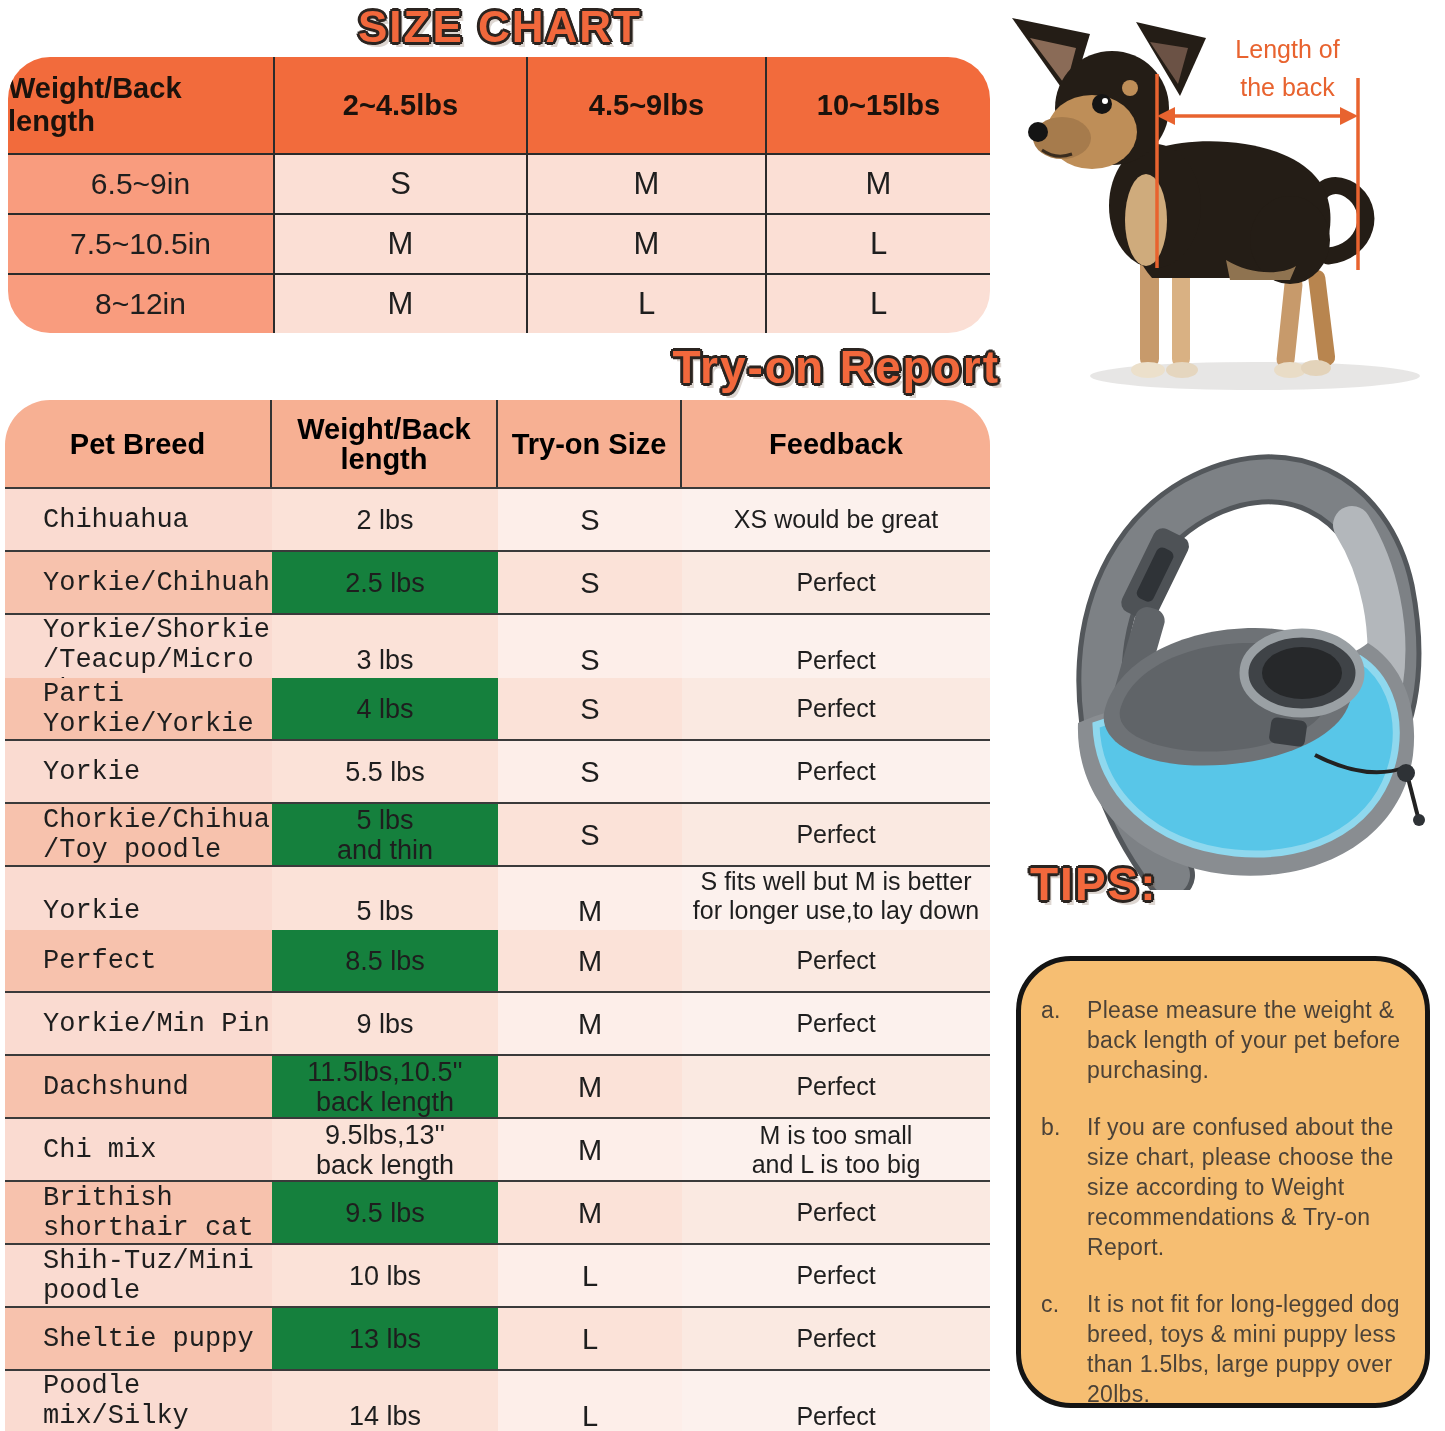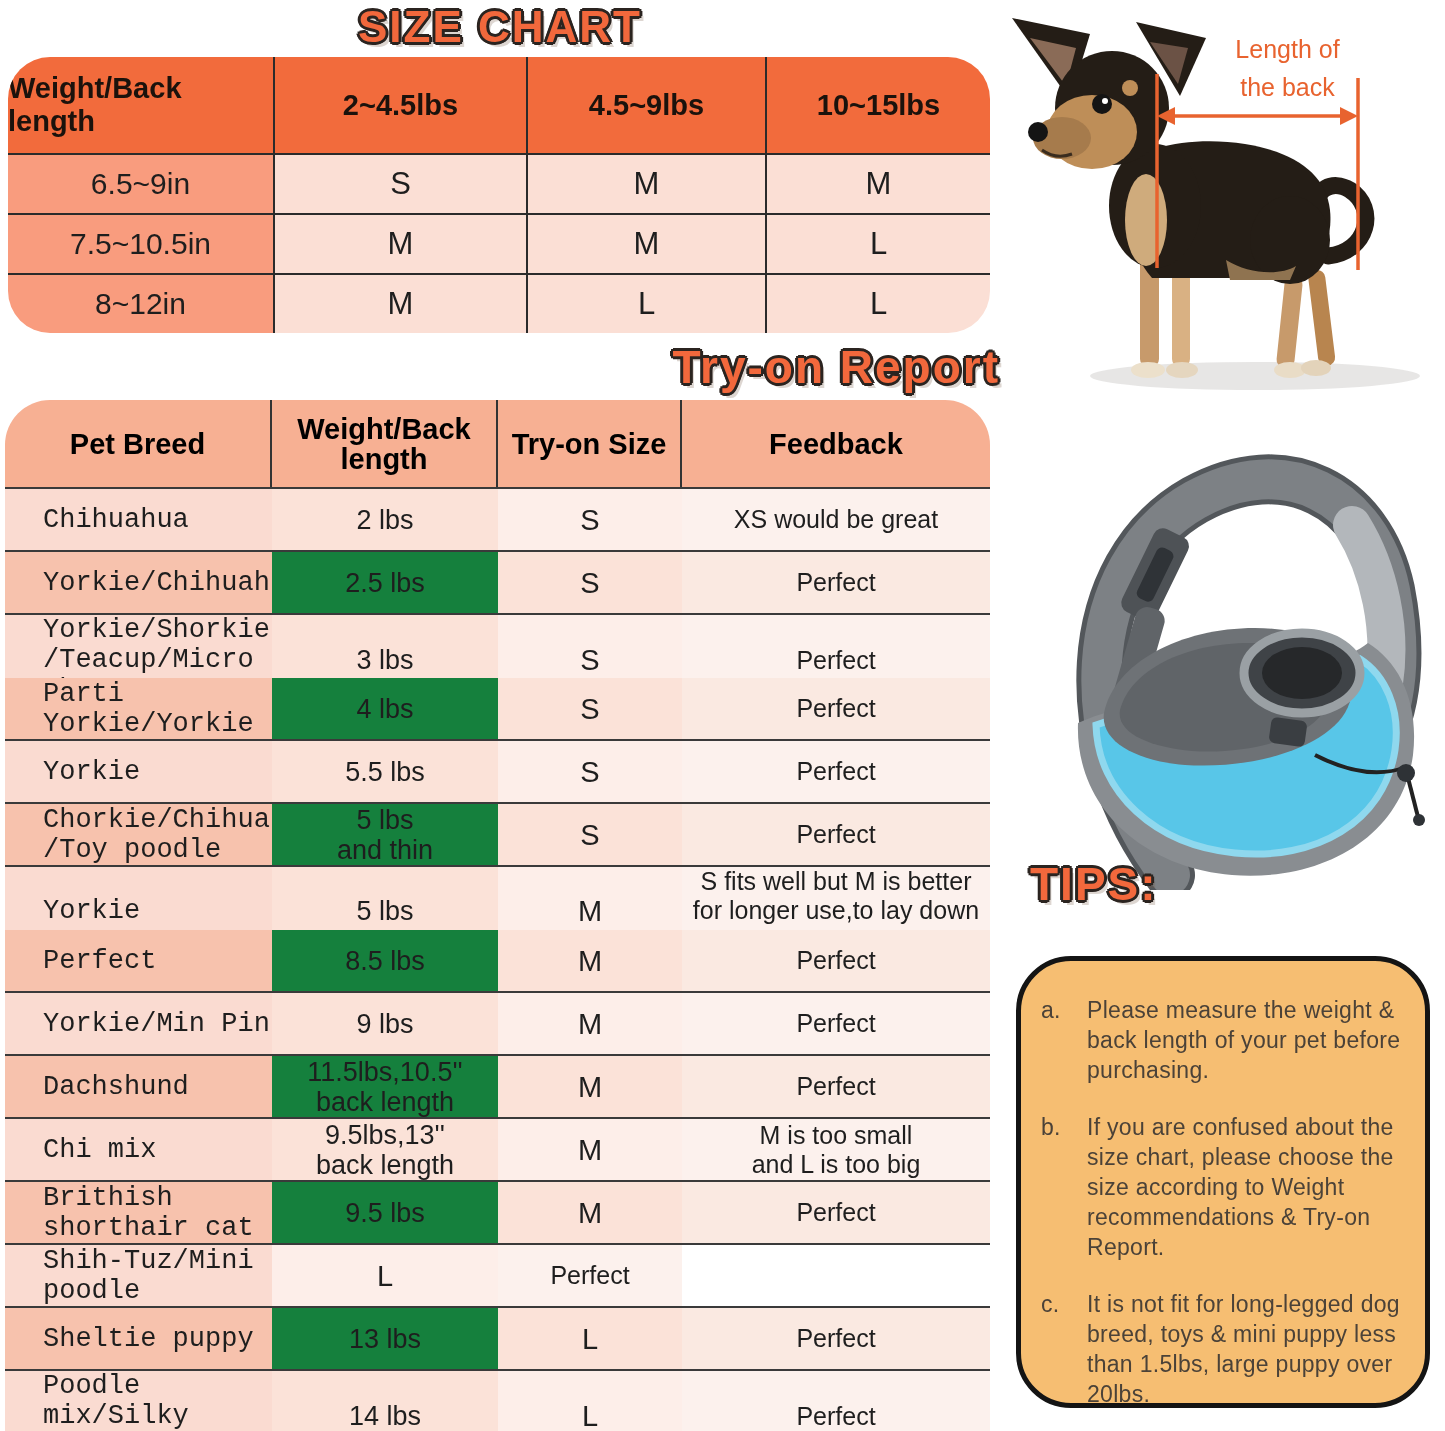--- a/index.html
+++ b/index.html
@@ -195,20 +195,21 @@
 and L is too big</div>
     </div>
     <div class="to-row to-body dark">
       <div class="to-cell breed">Brithish shorthair cat</div>
       <div class="to-cell weight">9.5 lbs</div>
       <div class="to-cell size">M</div>
       <div class="to-cell feedback">Perfect</div>
     </div>
     <div class="to-row to-body light">
       <div class="to-cell breed">Shih-Tuz/Mini poodle</div>
+      <div class="to-cell weight">10 lbs</div>
       <div class="to-cell size">L</div>
       <div class="to-cell feedback">Perfect</div>
     </div>
     <div class="to-row to-body dark">
       <div class="to-cell breed">Sheltie puppy</div>
       <div class="to-cell weight">13 lbs</div>
       <div class="to-cell size">L</div>
       <div class="to-cell feedback">Perfect</div>
     </div>
     <div class="to-row to-body light">

